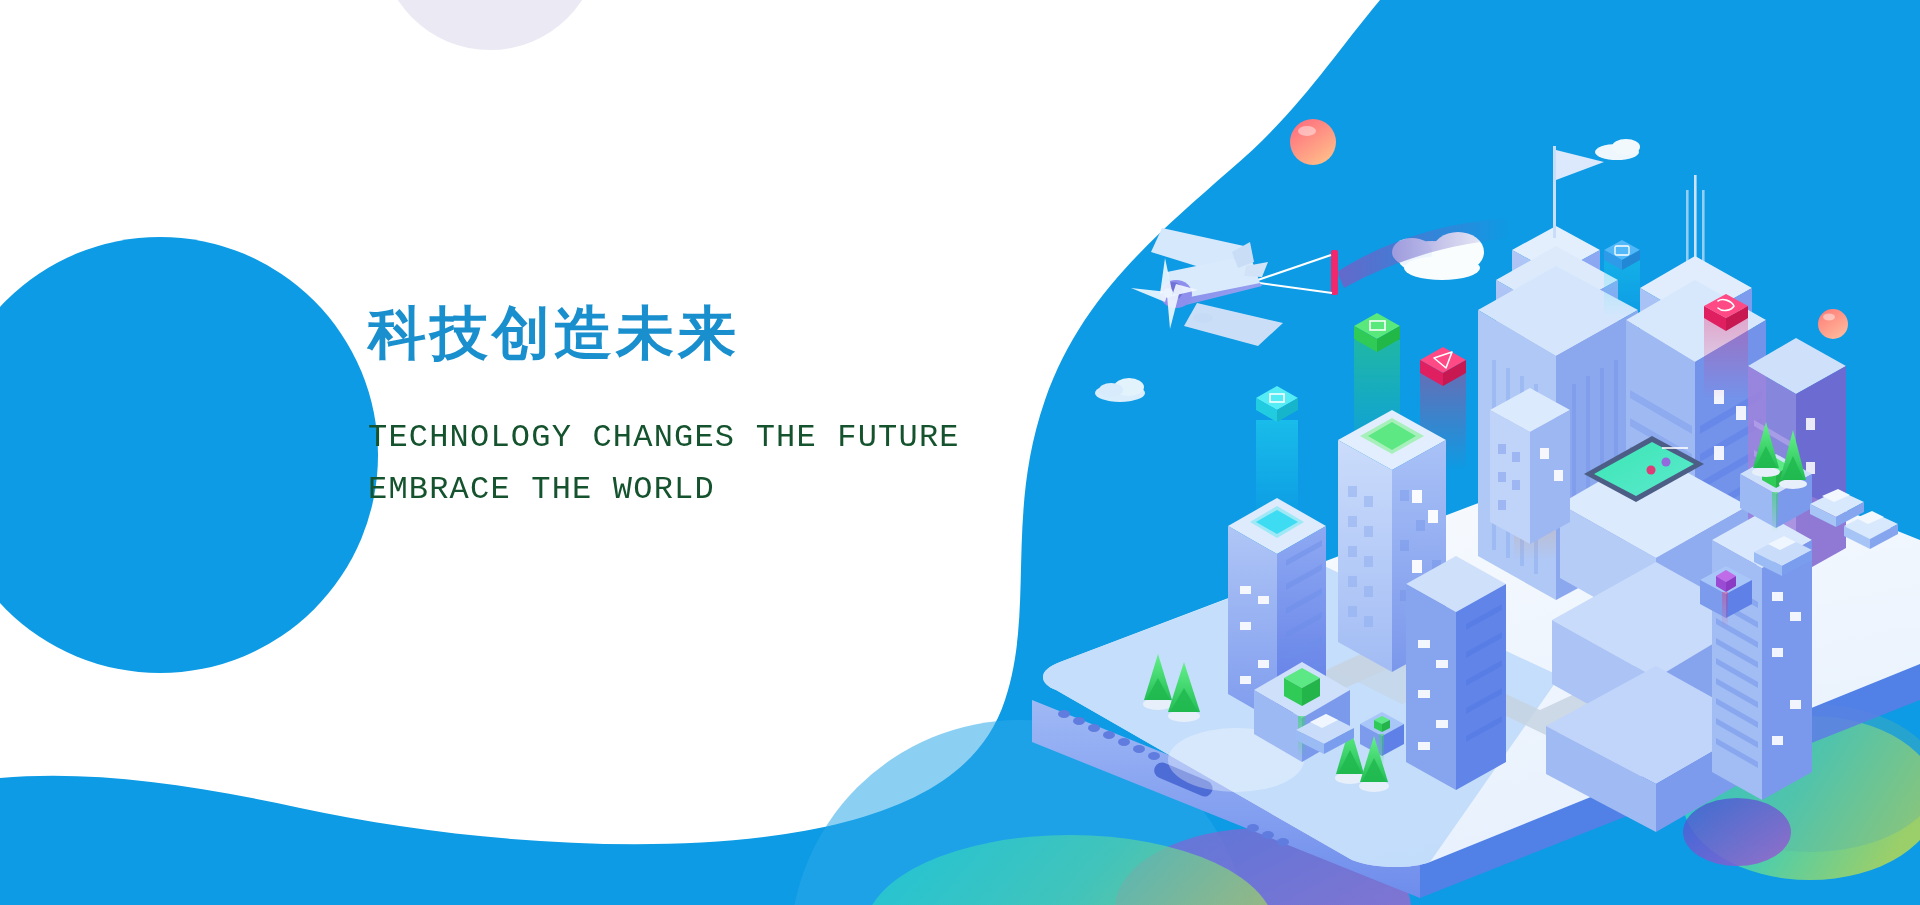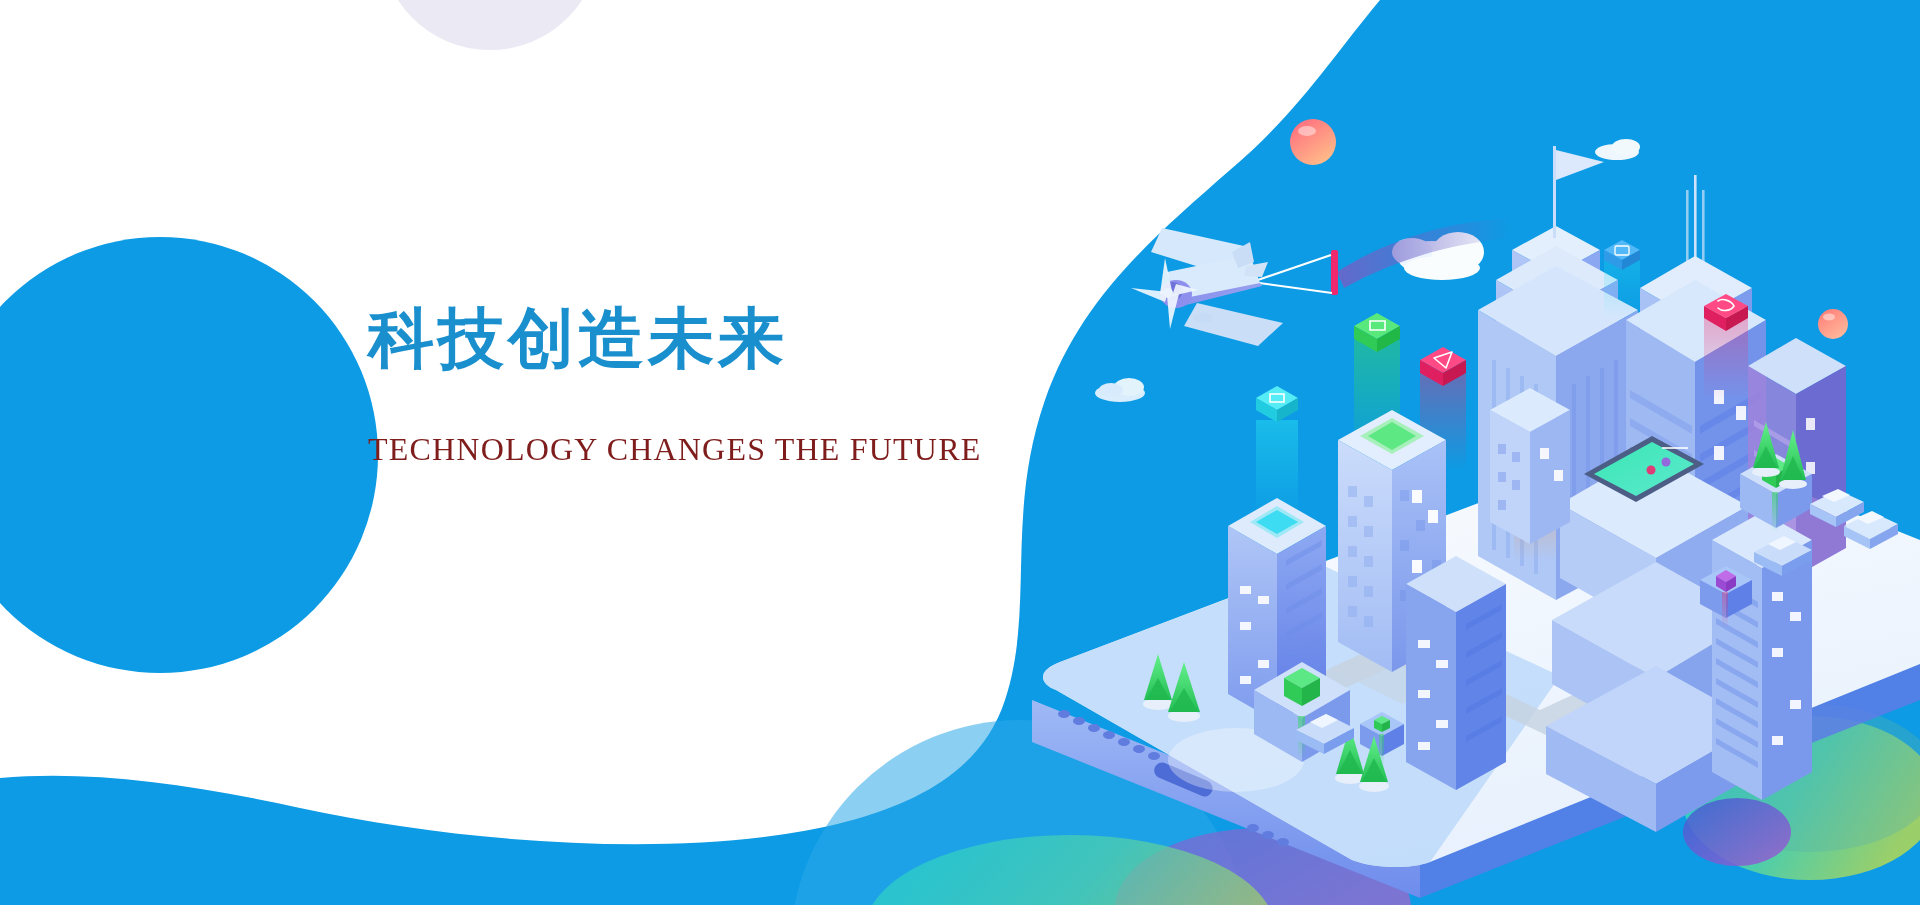--- a/index.html
+++ b/index.html
@@ -21,33 +21,33 @@
   
   #text-block {
     position:absolute;
     left:368px; top:292px;
     width:720px;
     z-index:40;
   }
   .headline {
     font-family:"DejaVu Sans","Liberation Sans", sans-serif;
     font-weight:bold;
-    font-size:66px;
+    font-size:58px;
     line-height:1.42;
     letter-spacing:4px;
     color:#1A8FCE;
     white-space:nowrap;
   }
   .subline {
-    font-family:Liberation Serif, serif;
+    font-family:Liberation Mono, monospace;
     font-weight:400;
     font-size:32px;
     line-height:1.62;
     letter-spacing:1.2px;
-    color:#7f1d1d;
+    color:#14532d;
     white-space:nowrap;
   }
   #subtitle-wrap { margin-top:38px; }
 </style>
 </head>
 <body>
 
 <div id="banner">
 
   <svg class="layer" viewBox="0 0 1920 905" width="1920" height="905" xmlns="http://www.w3.org/2000/svg">
@@ -635,16 +635,17 @@
         <path d="M1354,728 L1324,744 L1324,754 L1354,738 Z" fill="#7A9DEE"></path>
         <path d="M1310,722 L1326,714 L1338,720 L1322,728 Z" fill="#EFF6FF"></path>
       </g>
     </g>
   </svg>
 
   <div id="text-block">
     <h1 class="headline">科技创造未来</h1>
     <div id="subtitle-wrap">
       <p class="subline">TECHNOLOGY CHANGES THE FUTURE</p>
+      <p class="subline">EMBRACE THE WORLD</p>
     </div>
   </div>
 
 </div>
 
 </body></html>

